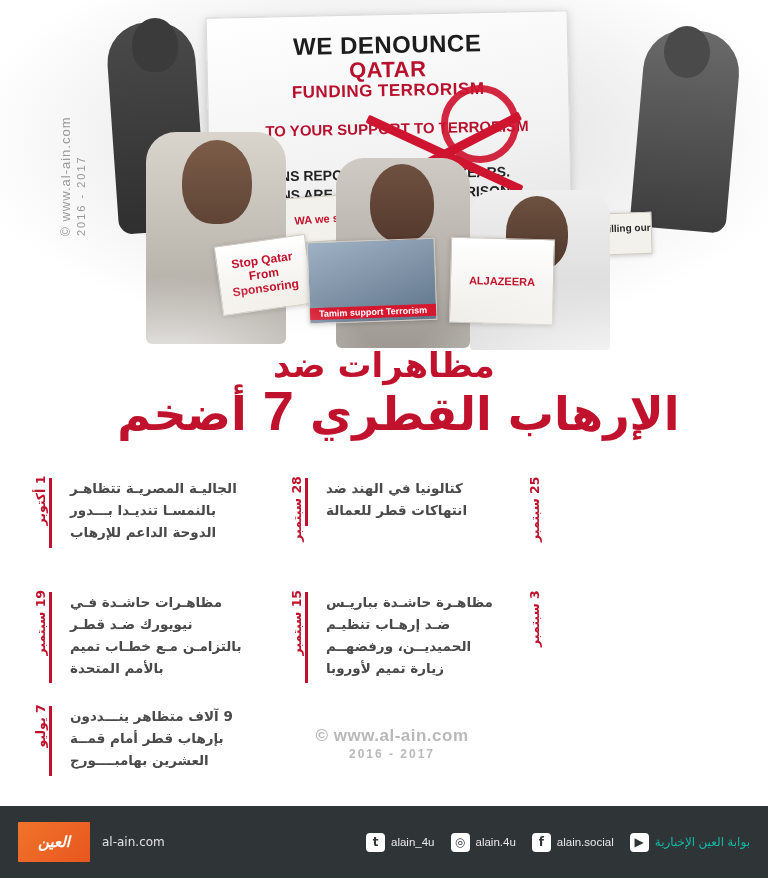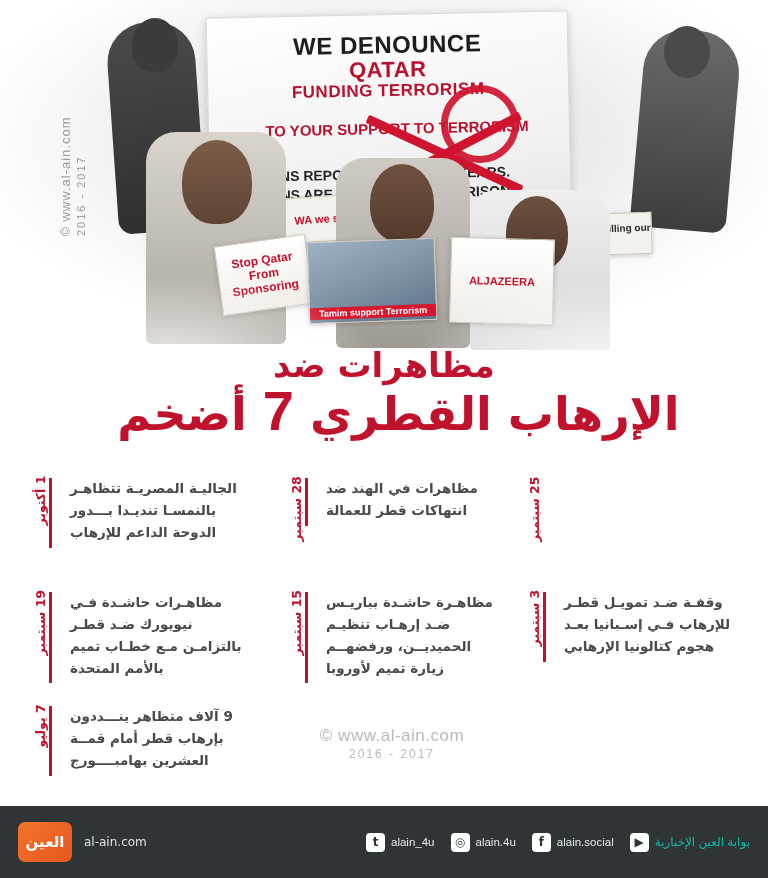--- a/index.html
+++ b/index.html
@@ -214,20 +214,21 @@
   .c4 { right:26px;  top:122px; width:222px; }
   .c5 { right:272px; top:122px; width:214px; }
   .c6 { right:512px; top:122px; width:230px; }
   .c7 { right:512px; top:236px; width:230px; }
 
   
   .wm-center {
     position:absolute; left:272px; top:726px; width:240px;
     text-align:center; direction:ltr; color:#b9b9b9;
     font-family:"Liberation Sans", sans-serif;
+    font-weight:bold;
   }
   .wm-center .big { font-size:17px; letter-spacing:.5px; }
   .wm-center .sm  { font-size:12px; letter-spacing:2px; margin-top:1px; }
 
   
   .footer {
     position:absolute; left:0; bottom:0; width:768px; height:72px;
     background:#2f3437; color:#ffffff;
     display:flex; align-items:center; justify-content:space-between;
     padding:0 18px;
@@ -238,24 +239,24 @@
   .soc .ic {
     width:19px; height:19px; border-radius:4px; background:#ffffff;
     color:#2f3437; display:flex; align-items:center; justify-content:center;
     font-size:12px; font-weight:bold; font-family:"DejaVu Sans", sans-serif;
   }
   .soc .ic.yt { background:#ffffff; color:#2f3437; }
   .footer-mid { font-size:12px; color:#14b8a6; direction:rtl; }
   .footer-right { display:flex; align-items:center; gap:12px; }
   .footer-right .url { font-size:12px; color:#e2e2e2; direction:ltr; }
   .logo {
-    width:54px; height:40px; border-radius:7px;
+    width:72px; height:40px; border-radius:1px;
     background:linear-gradient(135deg,#f0742a,#e8561f);
     color:#fff; display:flex; align-items:center; justify-content:center;
-    font-size:15px; font-weight:bold; font-family:"DejaVu Sans", sans-serif;
+    font-size:15px; font-weight:bold; font-family:"DejaVu Sans", sans-serif;font-style:italic;
   }
 </style>
 </head>
 <body>
 
 <div class="hero">
 
   <div class="p-left-robe"></div>
   <div class="p-left-head"></div>
   <div class="p-right-robe"></div>
@@ -319,21 +320,21 @@
       <div class="txt">1 أكتوبر</div>
     </div>
     <div class="body">الجاليـة المصريـة تتظاهـر بالنمسـا تنديـدا بـــدور الدوحة الداعم للإرهاب</div>
   </div>
 
   <div class="card c2">
     <div class="datebar">
       <div class="line"></div>
       <div class="txt">28 سبتمبر</div>
     </div>
-    <div class="body">مظاهرات في الهند ضد انتهاكات قطر للعمالة</div>
+    <div class="body">كتالونيا في الهند ضد انتهاكات قطر للعمالة</div>
   </div>
 
   <div class="card c1">
     <div class="datebar">
       <div class="line"></div>
       <div class="txt">25 سبتمبر</div>
     </div>
   </div>
 
   <div class="card c6">
@@ -350,21 +351,20 @@
       <div class="txt">15 سبتمبر</div>
     </div>
     <div class="body">مظاهـرة حاشـدة بباريـس ضـد إرهـاب تنظيـم الحميديــن، ورفضهــم زيارة تميم لأوروبا</div>
   </div>
 
   <div class="card c4">
     <div class="datebar">
       <div class="line"></div>
       <div class="txt">3 سبتمبر</div>
     </div>
-    <div class="body">وقفـة ضـد تمويـل قطـر للإرهاب فـي إسـبانيا بعـد هجوم كتالونيا الإرهابي</div>
   </div>
 
   <div class="card c7">
     <div class="datebar">
       <div class="line"></div>
       <div class="txt">7 يوليو</div>
     </div>
     <div class="body">9 آلاف متظاهر ينـــددون بإرهاب قطر أمام قمــة العشرين بهامبــــورج</div>
   </div>
 </div>

